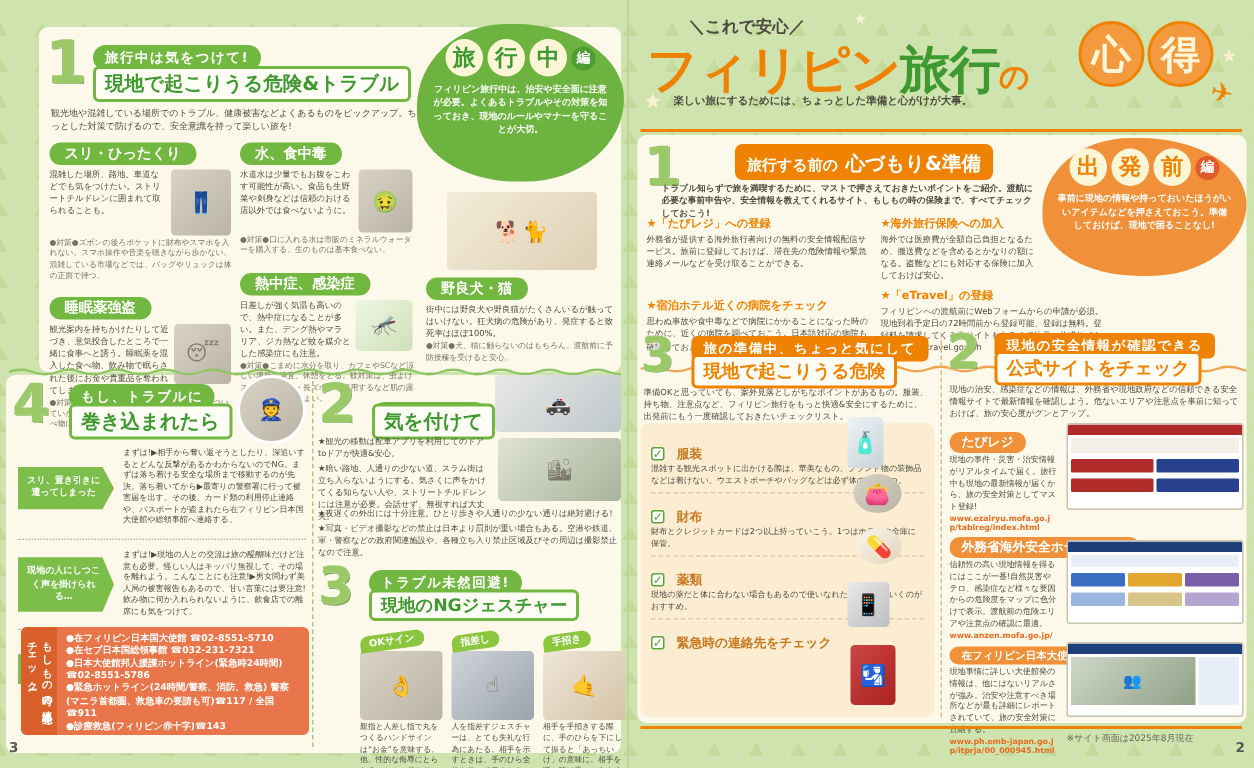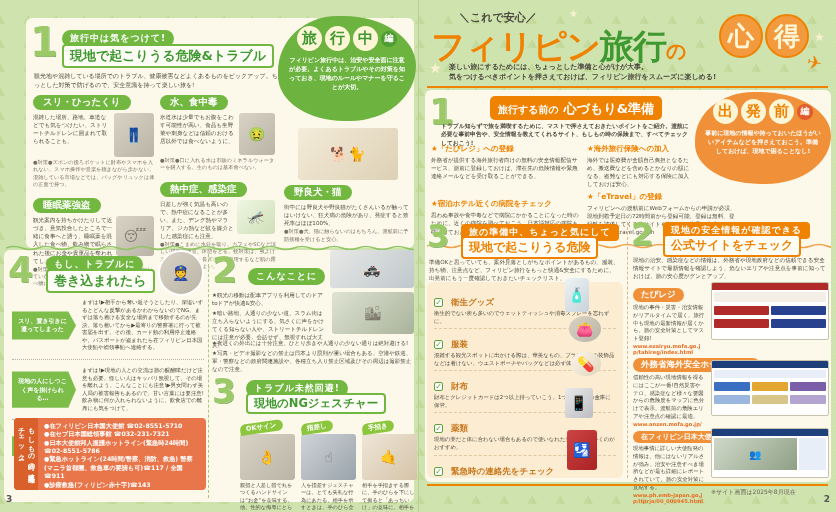--- a/index.html
+++ b/index.html
@@ -200,20 +200,23 @@
       </div>
     </div>
     <div class="pgnum" style="left:6px; bottom:8px;">3</div>
 
     <div class="vdash-green" style="left:208px; top:254px; height:244px;"></div>
 
     <div class="num" style="position:absolute; left:212px; top:252px; font-size:36px;">2</div>
     <div style="position:absolute; left:248px; top:252px;margin-top:12px;">
       <span class="pill-green">こんなことに</span>
     </div>
+    <div style="position:absolute; left:248px; top:269px;">
+      <span class="titlebox-green">気を付けて</span>
+    </div>
     <div class="photo" style="position:absolute; left:330px; top:250px; width:84px; height:38px; background:linear-gradient(135deg,#e8e8e6,#bfc8cc);">🚓</div>
     <div class="photo" style="position:absolute; left:332px; top:292px; width:82px; height:42px; background:linear-gradient(135deg,#dfe3d4,#a9b39a);">🏙</div>
 
     <div style="position:absolute; left:212px; top:292px; width:116px;">
       <div class="body-txt" style="font-size:5.5px;">★観光の移動は配車アプリを利用してのドアtoドアが快適&amp;安心。</div>
       <div class="body-txt" style="font-size:5.5px; margin-top:2px;">★暗い路地、人通りの少ない道、スラム街は立ち入らないようにする。気さくに声をかけてくる知らない人や、ストリートチルドレンには注意が必要。会話せず、無視すれば大丈夫。</div>
     </div>
     <div style="position:absolute; left:212px; top:340px; width:202px;">
       <div class="body-txt" style="font-size:5.5px;">★夜遅くの外出には十分注意。ひとり歩きや人通りの少ない通りは絶対避ける!</div>
       <div class="body-txt" style="font-size:5.5px; margin-top:2px;">★写真・ビデオ撮影などの禁止は日本より罰則が重い場合もある。空港や鉄道、軍・警察などの政府関連施設や、各種立ち入り禁止区域及びその周辺は撮影禁止なので注意。</div>
@@ -253,21 +256,20 @@
     <div style="position:absolute; left:40px; top:10px; font-size:11px; font-weight:bold; color:#4c4a40;">＼これで安心／</div>
     <div style="position:absolute; left:12px; top:24px; white-space:nowrap;">
       <span style="font-size:34px; font-weight:bold; color:#ef8200; letter-spacing:-1px;">フィリピン</span><span style="font-size:34px; font-weight:bold; color:#3f9931; letter-spacing:-1px;">旅行</span><span style="font-size:20px; font-weight:bold; color:#ef8200;">の</span>
     </div>
     <div style="position:absolute; left:300px; top:14px; display:flex; gap:2px;">
       <span style="width:44px; height:44px; border-radius:50%; background:#f29a3d; border:2px solid #ef8200; color:#fdf6d6; font-size:26px; font-weight:bold; display:flex; align-items:center; justify-content:center;">心</span>
       <span style="width:44px; height:44px; border-radius:50%; background:#f29a3d; border:2px solid #ef8200; color:#fdf6d6; font-size:26px; font-weight:bold; display:flex; align-items:center; justify-content:center;">得</span>
     </div>
     <div style="position:absolute; left:388px; top:52px; font-size:18px; color:#ef8200; transform:rotate(12deg);">✈</div>
     <div style="position:absolute; left:30px; top:62px; font-size:7px; font-weight:bold; color:#4c4a40;">楽しい旅にするためには、ちょっとした準備と心がけが大事。</div>
-    <div style="position:absolute; left:30px; top:72px; font-size:7px; font-weight:bold; color:#4c4a40;">気をつけるべきポイントを押さえておけば、フィリピン旅行をスムーズに楽しめる!</div>
 
     <div class="hr-orange" style="top:86px;"></div>
     <div class="panel" style="left:6px; top:90px; width:406px; height:392px; border-radius:6px;"></div>
 
     <div class="blob blob-orange" style="left:276px; top:92px; width:136px; height:92px;">
       <div class="circle-row" style="margin-top:7px;">
         <span class="char-circle orange">出</span>
         <span class="char-circle orange">発</span>
         <span class="char-circle orange">前</span>
         <span class="hen-circle" style="background:#e05a2b;">編</span>
@@ -304,25 +306,20 @@
     <div class="num" style="position:absolute; left:8px; top:220px; font-size:32px;">3</div>
     <div style="position:absolute; left:42px; top:220px;">
       <span class="pill-orange">旅の準備中、ちょっと気にして</span>
     </div>
     <div style="position:absolute; left:42px; top:236px;">
       <span class="titlebox-orange">現地で起こりうる危険</span>
     </div>
     <div class="body-txt" style="position:absolute; left:10px; top:258px; width:190px; font-size:5.6px;">準備OKと思っていても、案外見落としがちなポイントがあるもの。服装、持ち物、注意点など、フィリピン旅行をもっと快適&amp;安全にするために、出発前にもう一度確認しておきたいチェックリスト。</div>
 
     <div class="chk-card" style="left:8px; top:282px; width:196px; height:196px;">
-      <div class="chk-item">
-        <span class="chk-box">✓</span>
-        <span class="chk-label">衛生グッズ</span>
-        <div class="chk-txt">衛生的でない所も多いのでウェットティッシュや消毒スプレーを忘れずに。</div>
-      </div>
       <div class="chk-item">
         <span class="chk-box">✓</span>
         <span class="chk-label">服装</span>
         <div class="chk-txt">混雑する観光スポットに出かける際は、華美なもの、ブランド物の装飾品などは着けない。ウエストポーチやバッグなどは必ず体の前に持つ。</div>
       </div>
       <div class="chk-item">
         <span class="chk-box">✓</span>
         <span class="chk-label">財布</span>
         <div class="chk-txt">財布とクレジットカードは2つ以上持っていこう。1つはホテルの金庫に保管。</div>
       </div>

